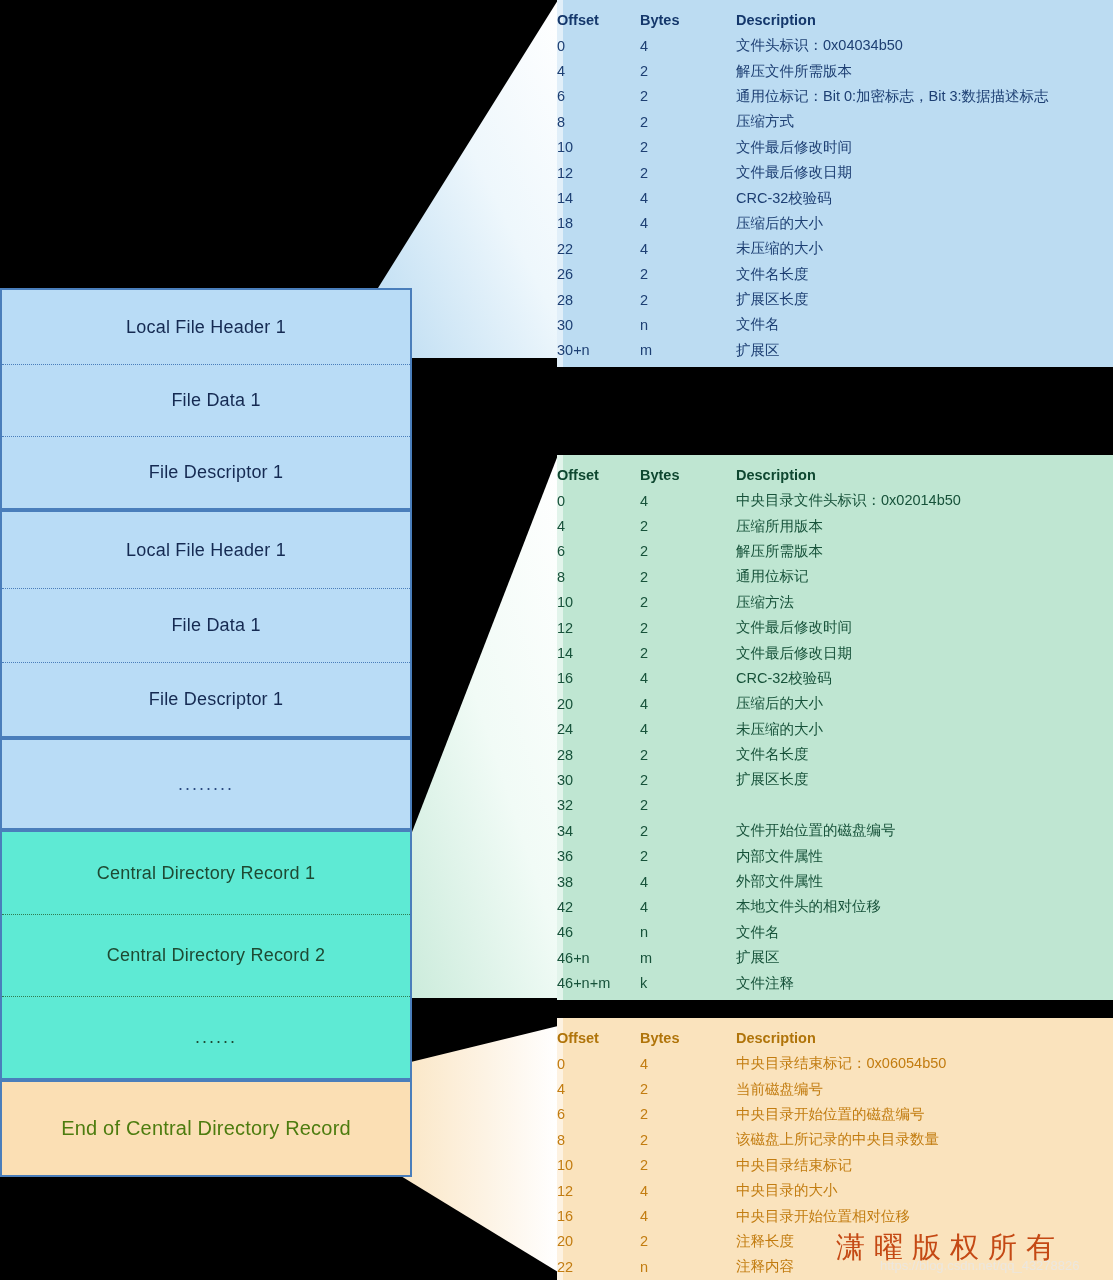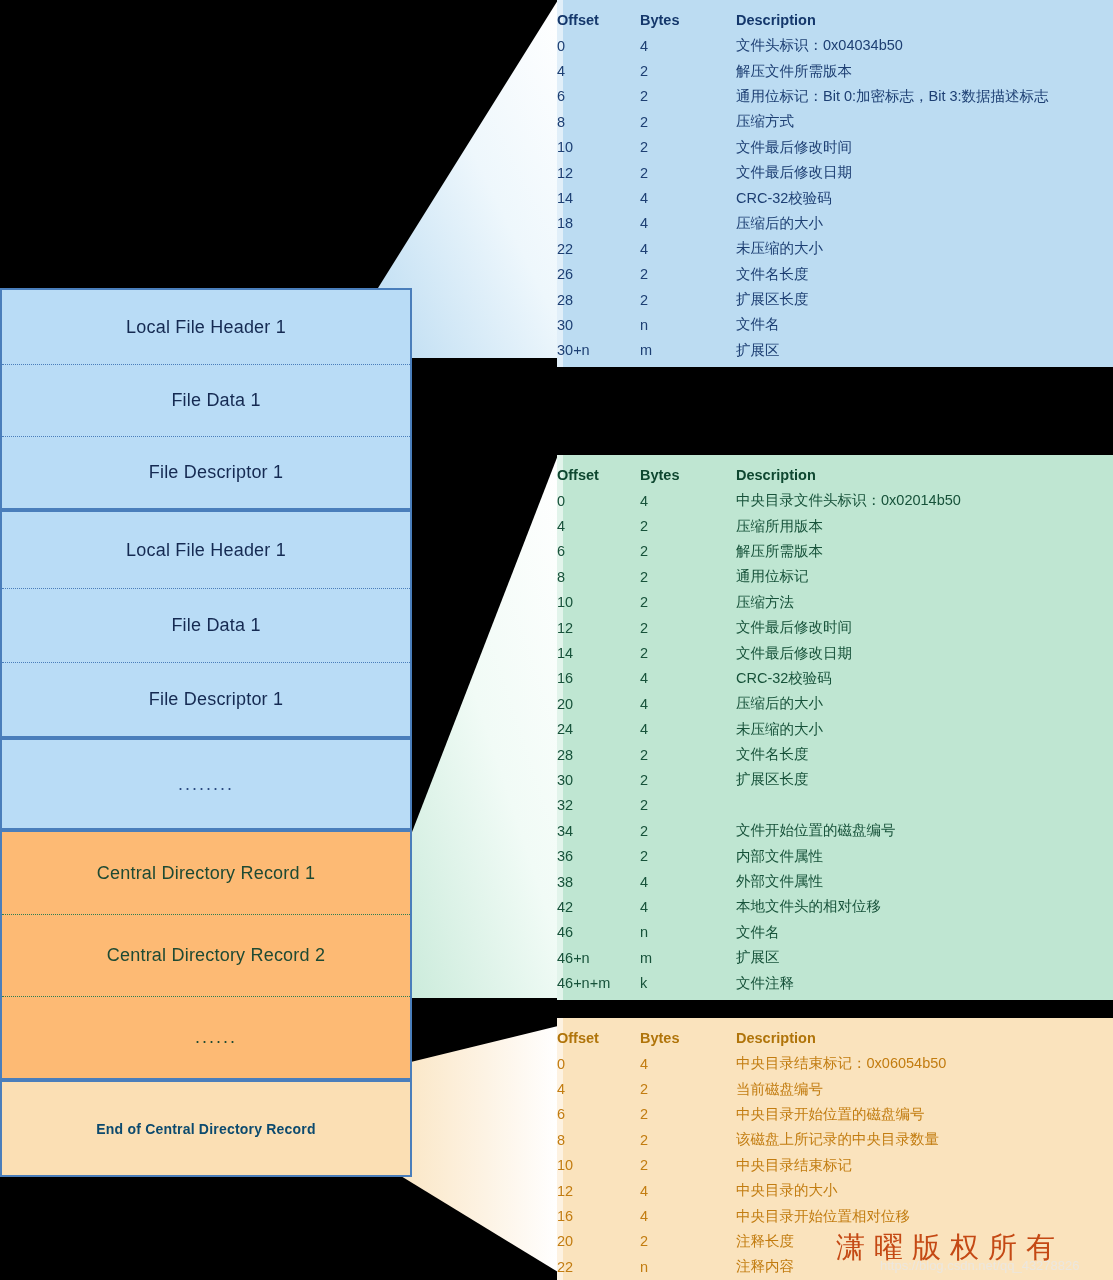--- a/index.html
+++ b/index.html
@@ -3,29 +3,29 @@
 <meta charset="utf-8">
 <style>
   html,body{margin:0;padding:0;background:#000;}
   body{width:1113px;height:1280px;position:relative;overflow:hidden;
        font-family:"Liberation Sans","DejaVu Sans",sans-serif;}
 
   
   .struct-col{position:absolute;left:0;top:288px;width:412px;border-radius:12px;}
   .grp{box-sizing:border-box;border:2px solid #4a7ebb;position:relative;}
   .grp.blue{background:#b9dcf6;}
-  .grp.green{background:#fdba74;}
+  .grp.green{background:#5eead4;}
   .grp.orange{background:#fbdfb4;}
   .seg{box-sizing:border-box;display:flex;align-items:center;justify-content:center;
        text-align:center;}
   .seg + .seg{border-top:1px dotted #4a7ebb;padding-left:20px;}
   .grp.green .seg + .seg{border-top:1px dotted #2e7d52;}
   .seg-label{font-size:18px;color:#152a52;letter-spacing:.2px;}
   .grp.green .seg-label{font-size:18px;color:#1e4a33;}
-  .grp.orange .seg-label{font-size:14px;color:#0c4a6e;font-weight:bold;}
+  .grp.orange .seg-label{font-size:20px;color:#4d7c0f;font-weight:normal;}
   .dots{font-size:18px;color:#2b4a80;letter-spacing:2px;}
   .grp.green .dots{color:#1e4a33;}
 
   
   .wedge{position:absolute;}
   .wedge svg{display:block;}
 
   
   .ftable{position:absolute;left:557px;width:556px;box-sizing:border-box;
           padding:6px 0 4px 0;}

